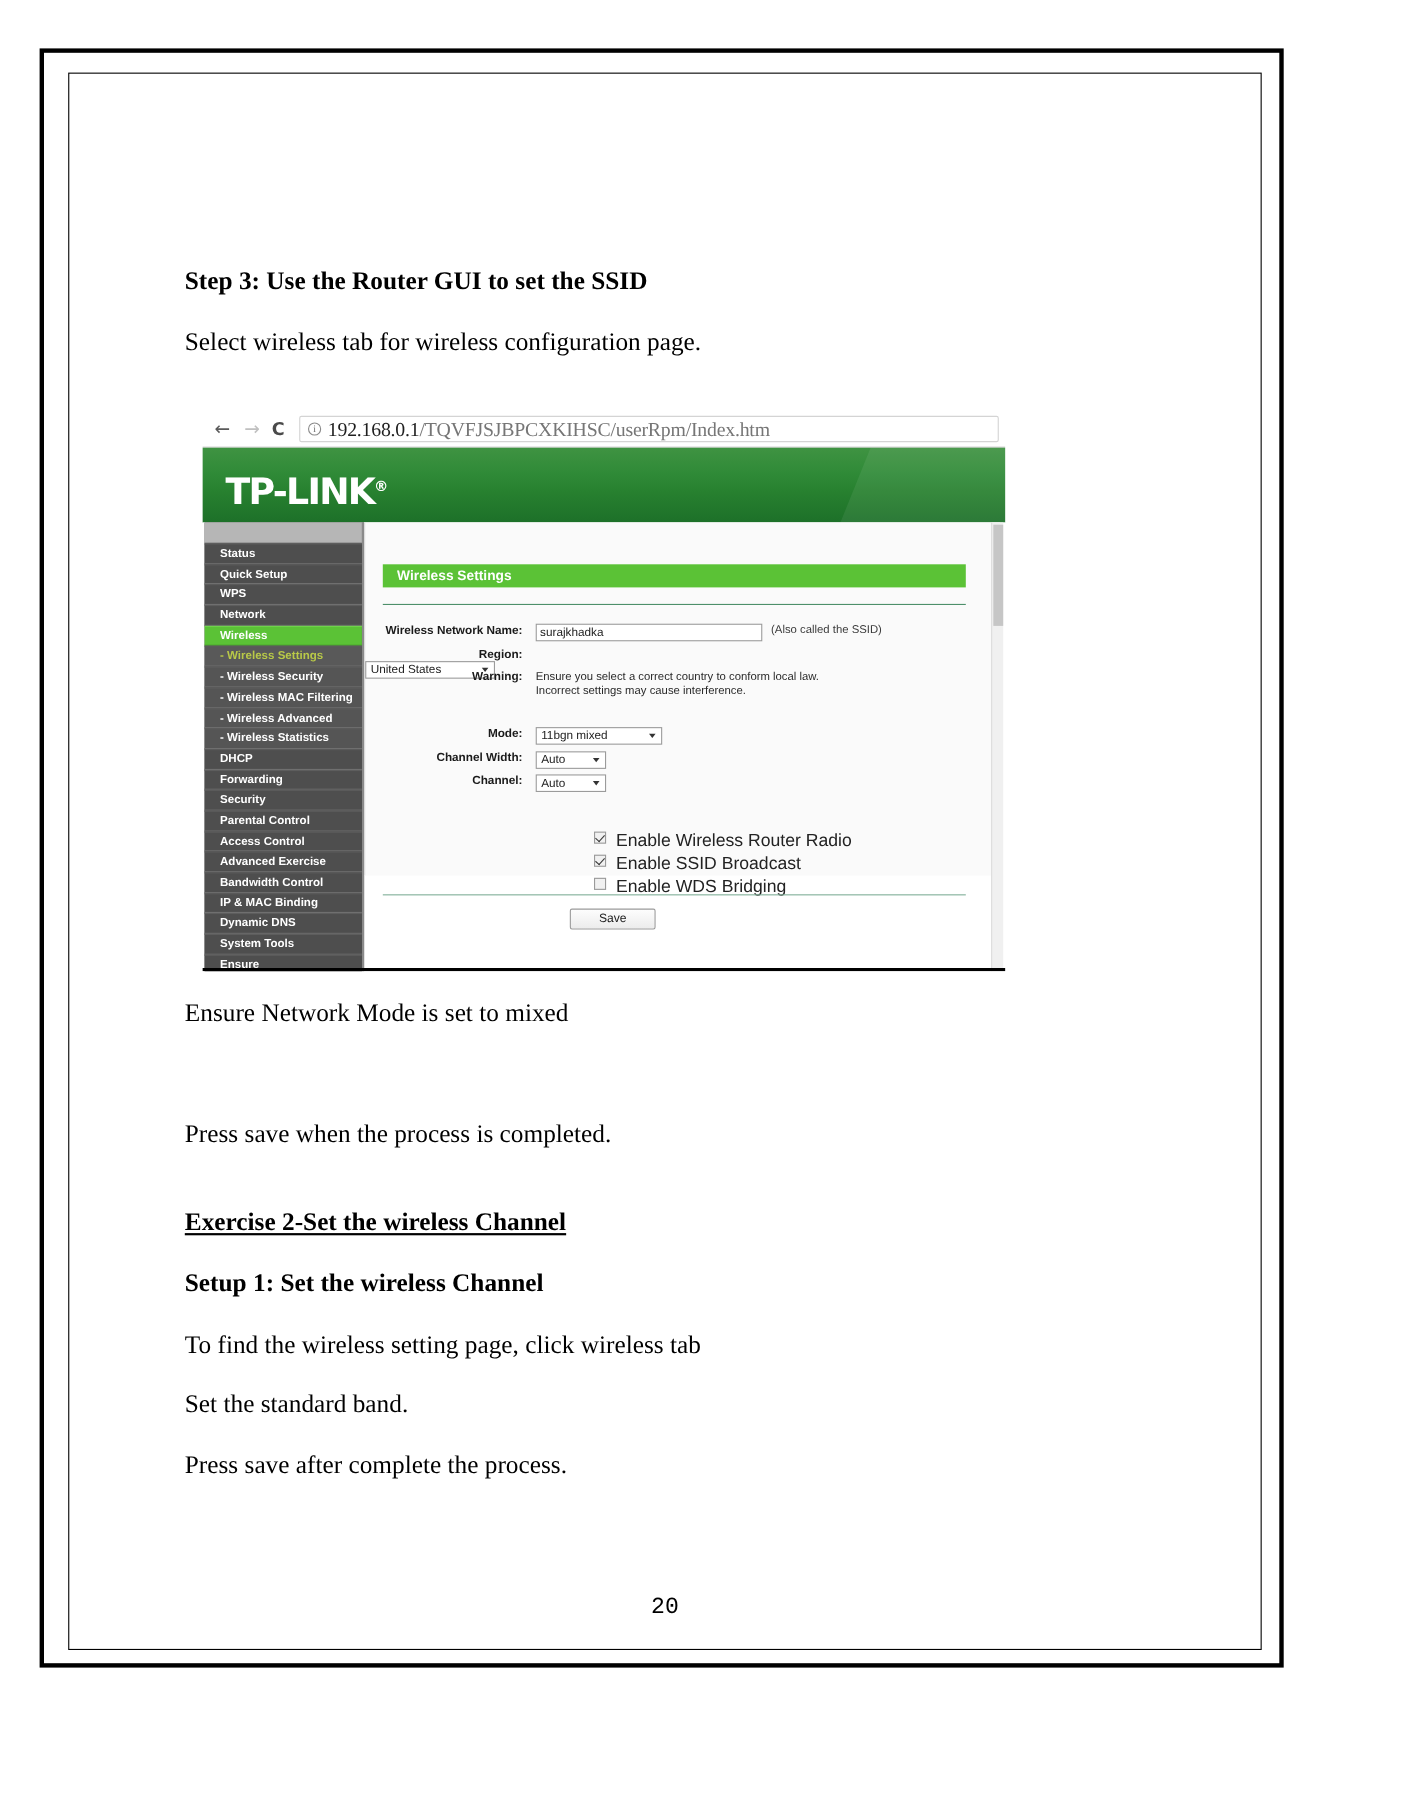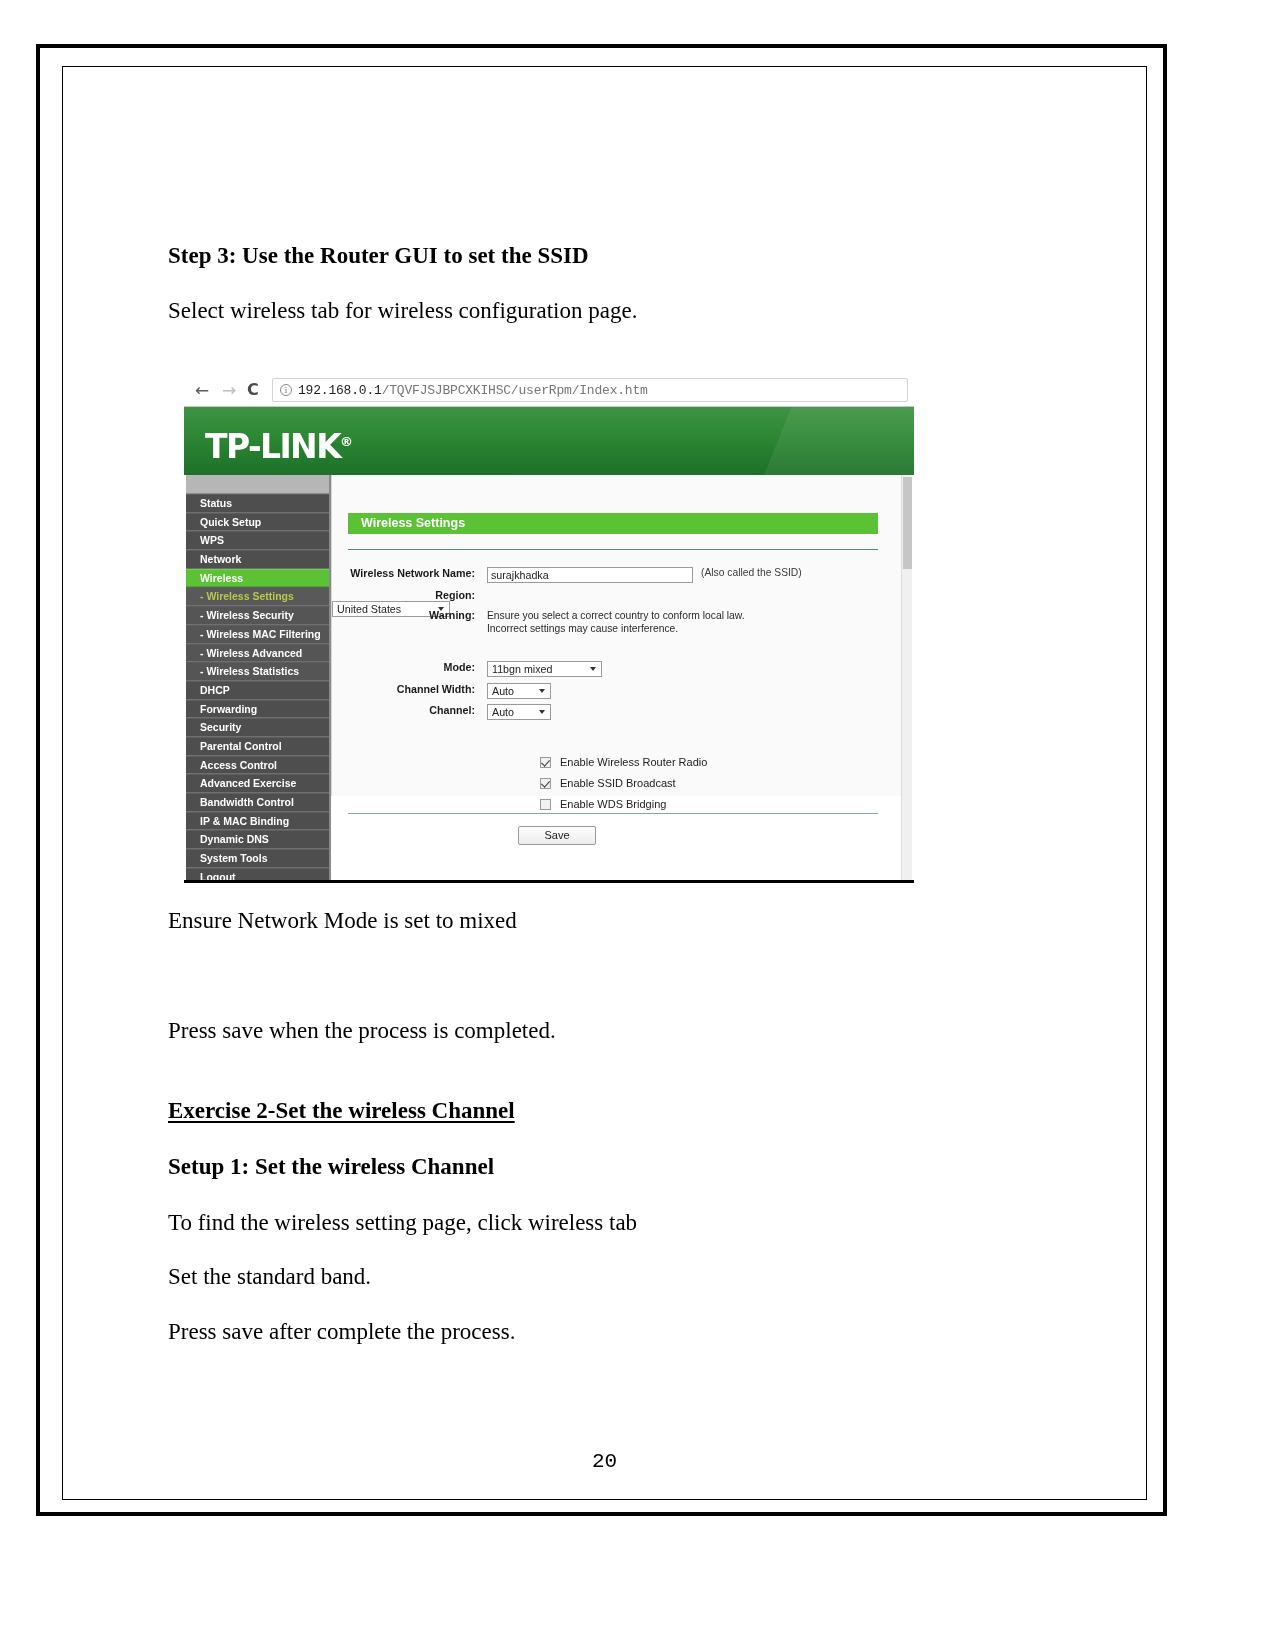--- a/index.html
+++ b/index.html
@@ -98,22 +98,22 @@
     border-radius: 50%;
     color: #6a6a6a;
     font-size: 9px;
     line-height: 11px;
     text-align: center;
     font-family: "Liberation Serif", serif;
     flex: 0 0 auto;
     margin-right: 6px;
   }
   .url-text {
-    font-family: Liberation Mono, monospace;
-    font-size: 13px;
+    font-family: Liberation Serif, serif;
+    font-size: 18px;
     color: #2b2b2b;
     letter-spacing: -0.2px;
     white-space: nowrap;
     text-align: center;
   }
   .url-host { color: #1f1f1f; }
   .url-path { color: #767676; }
 
   .tp-header {
     position: absolute;
@@ -274,23 +274,22 @@
   .warn-text {
     font-family: "Liberation Sans", sans-serif;
     font-size: 10.3px;
     color: #2a2a2a;
     line-height: 13px;
     white-space: nowrap;
   }
   .chk-row {
     position: absolute;
     display: flex;
-    align-items: center;
-    font-family: "Liberation Sans", sans-serif;
-    font-size: 11px;
+    font-family: "Liberation Sans", sans-serif;
+    font-size: 16px;
     color: #222222;
     padding-left: 40px;
   }
   .chk-box {
     width: 11px; height: 11px;
     border: 1px solid #9a9a9a;
     background: #f1f1f1;
     margin-right: 9px;
     position: relative;
     flex: 0 0 auto;
@@ -387,21 +386,21 @@
             <div class="menu-item">DHCP</div>
             <div class="menu-item">Forwarding</div>
             <div class="menu-item">Security</div>
             <div class="menu-item">Parental Control</div>
             <div class="menu-item">Access Control</div>
             <div class="menu-item">Advanced Exercise</div>
             <div class="menu-item">Bandwidth Control</div>
             <div class="menu-item">IP &amp; MAC Binding</div>
             <div class="menu-item">Dynamic DNS</div>
             <div class="menu-item">System Tools</div>
-            <div class="menu-item">Logout</div>
+            <div class="menu-item">Ensure</div>
           </div>
 
           <div class="content-pane">
             <div class="pane-title">Wireless Settings</div>
             <div class="divider-top"></div>
 
             <div class="form-row" style="left:0px; top:92px;">
               <div class="f-label">Wireless Network Name:</div>
               <div class="f-input">surajkhadka</div>
               <div class="hint">(Also called the SSID)</div>

